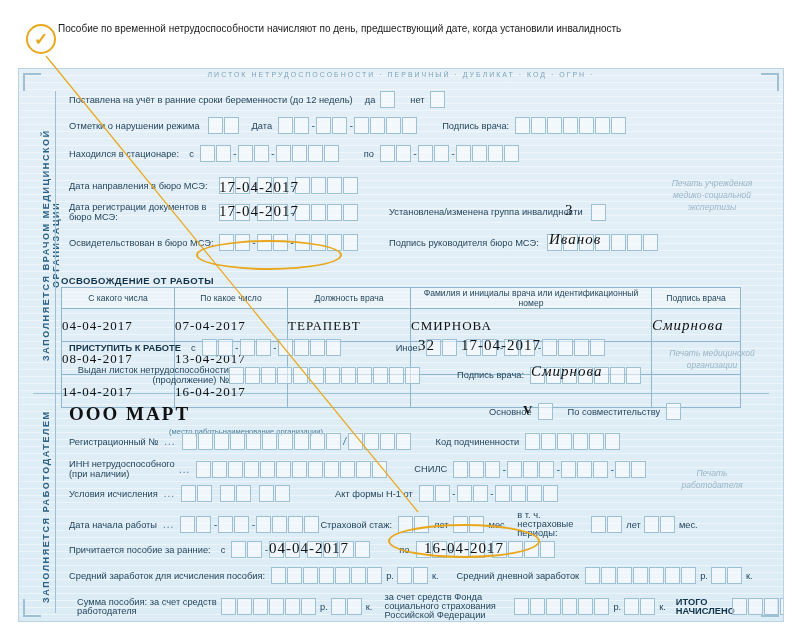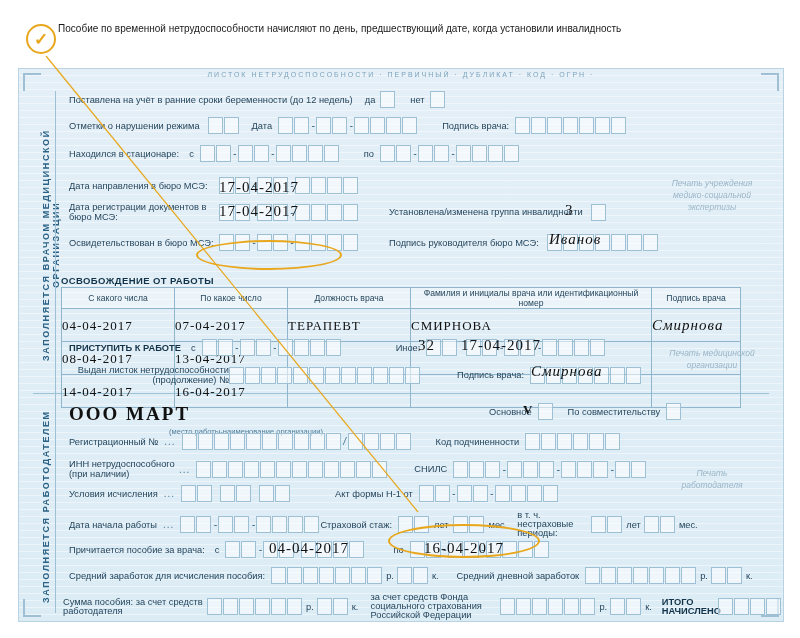--- a/index.html
+++ b/index.html
@@ -516,21 +516,21 @@
       </span>
     <span class="lbl" style="margin-left:3px">лет</span>
     <span class="cells" style="margin-left:3px">
         <i class="cell"></i>
         <i class="cell"></i>
       </span>
     <span class="lbl" style="margin-left:3px">мес.</span>
   </div>
 
   <div class="row" style="left:50px;top:472px;">
-    <span class="lbl">Причитается пособие за врача:</span>
+    <span class="lbl">Причитается пособие за ранние:</span>
     <span class="lbl" style="margin-left:10px">с</span>
     <span class="cells" style="margin-left:6px">
       <i class="cell"></i>
         <i class="cell"></i>
         <i class="dot">-</i>
         <i class="cell"></i>
         <i class="cell"></i>
         <i class="dot">-</i>
         <i class="cell"></i>
         <i class="cell"></i>
@@ -582,21 +582,21 @@
         <i class="cell"></i>
     </span>
     <span class="lbl" style="margin-left:3px">р.</span>
     <span class="cells" style="margin-left:3px">
         <i class="cell"></i>
         <i class="cell"></i>
       </span>
     <span class="lbl" style="margin-left:3px">к.</span>
   </div>
 
-  <div class="row" style="left:44px;top:524px;">
+  <div class="row" style="left:58px;top:524px;">
     <span class="lbl" style="width:144px;line-height:9px">Сумма пособия: за счет средств работодателя</span>
     <span class="cells">
       <i class="cell"></i>
         <i class="cell"></i>
         <i class="cell"></i>
         <i class="cell"></i>
         <i class="cell"></i>
         <i class="cell"></i>
     </span>
     <span class="lbl" style="margin-left:3px">р.</span>

